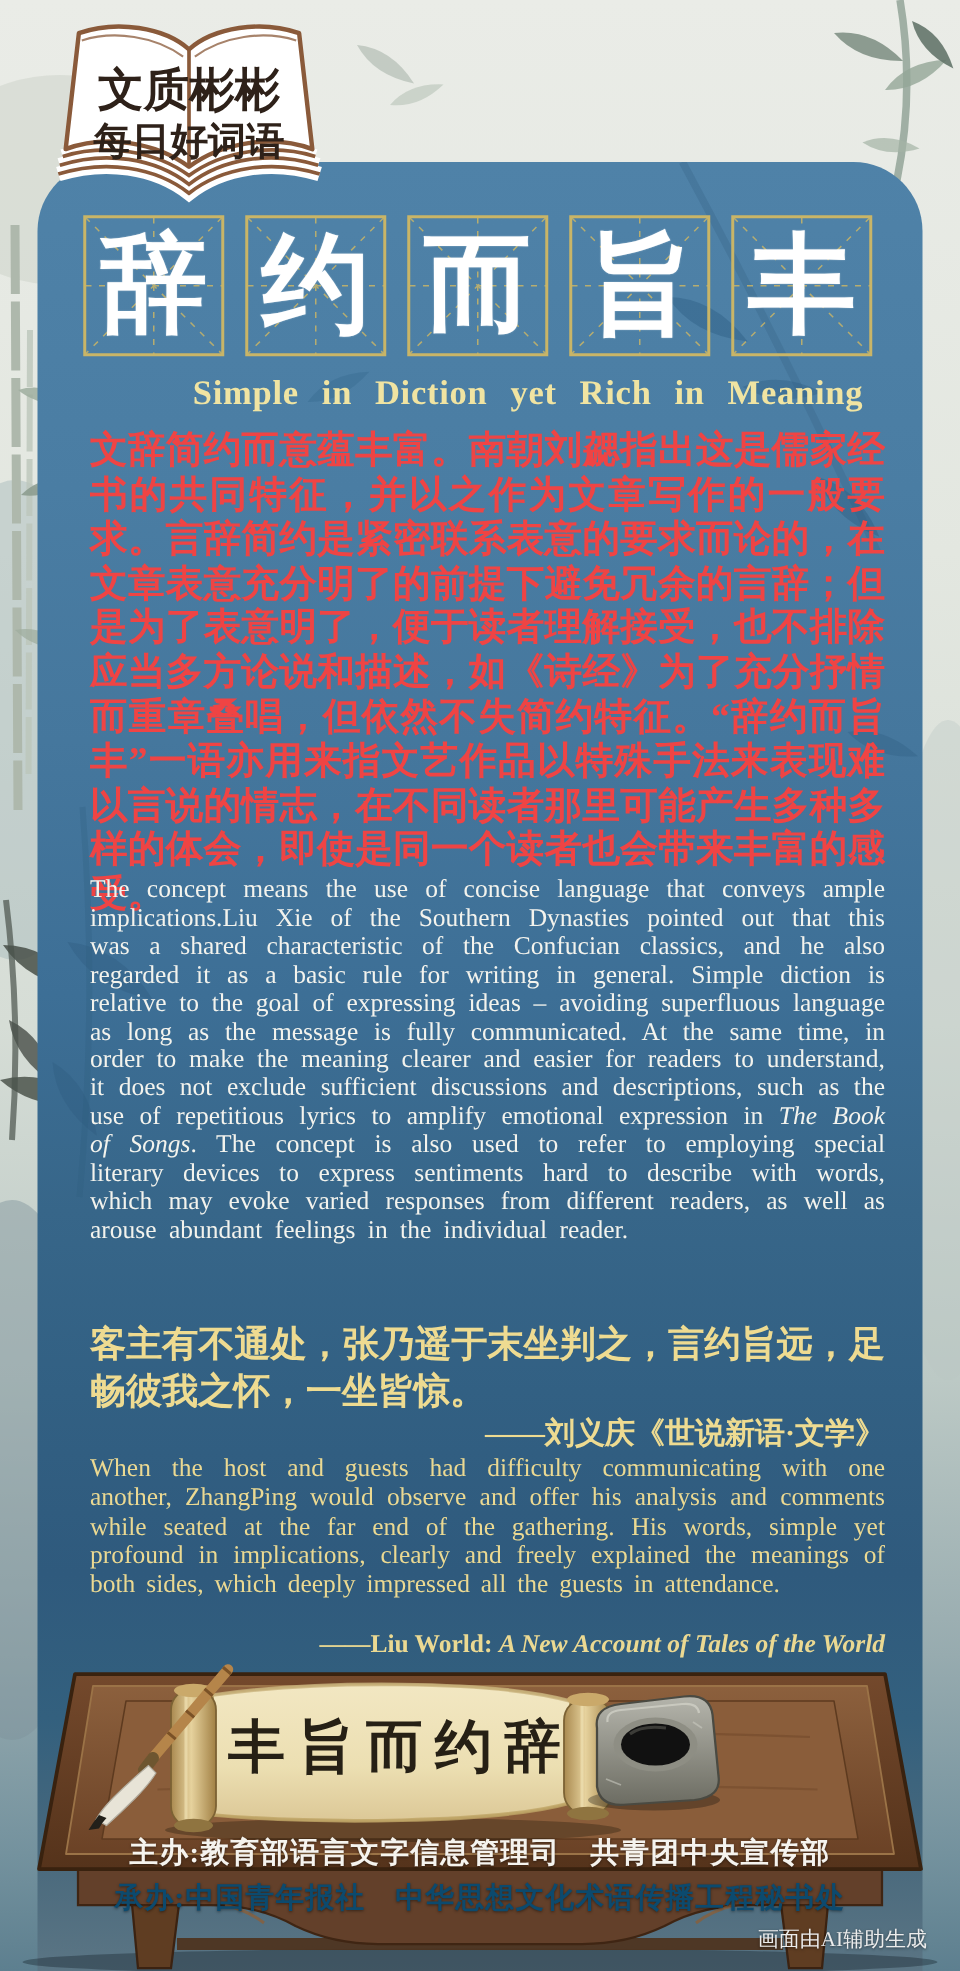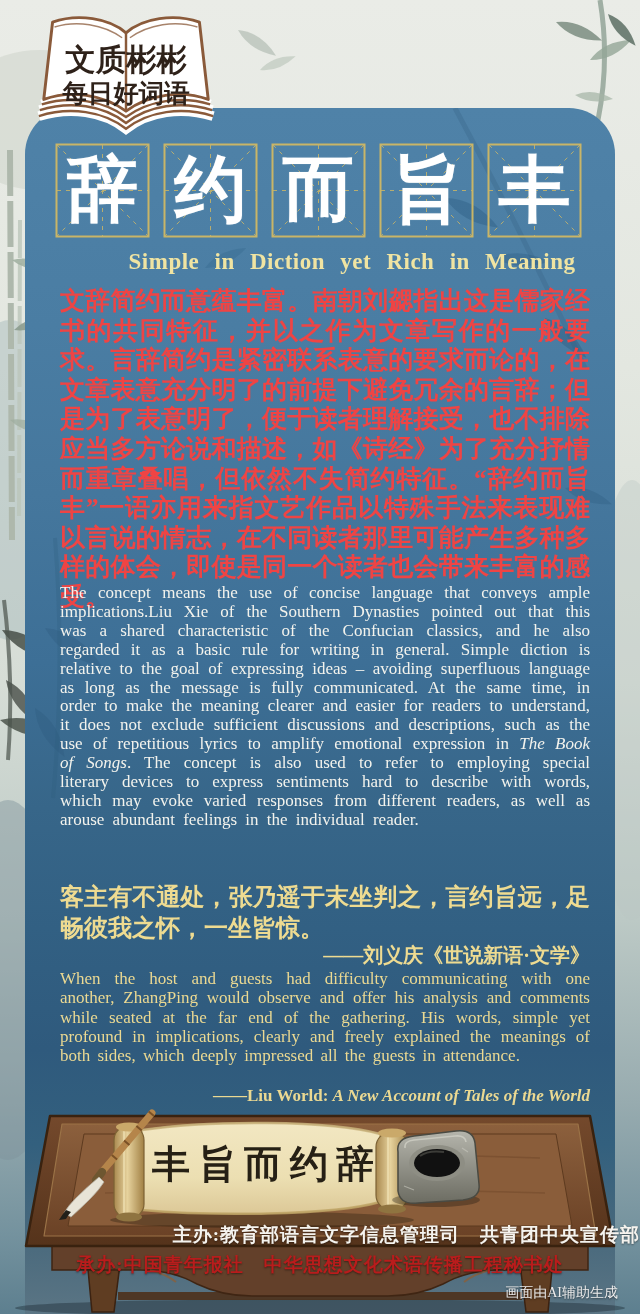--- a/index.html
+++ b/index.html
@@ -35,23 +35,23 @@
                 font-size:20px;font-weight:700;text-align:right;}
   .quote-en{left:60px;top:969px;width:530px;z-index:3;color:#ebd992;
             font-size:17px;line-height:19.3px;text-align:justify;word-spacing:3px;}
   .quote-en-src{left:60px;top:1086px;width:530px;z-index:3;color:#ebd992;
                 font-size:17px;font-weight:700;text-align:right;}
   
   .desk{left:0;top:1098px;width:640px;height:216px;z-index:2;}
   .scroll-text{left:148px;top:1139px;width:238px;z-index:3;text-align:center;
                color:#27211573;color:#262015;font-size:38px;font-weight:700;letter-spacing:8px;
                font-family:"Liberation Serif", serif;}
-  .footer1{left:0;top:1222px;width:640px;z-index:4;text-align:right;color:#f5f3ee;
+  .footer1{left:0;top:1222px;width:640px;z-index:4;text-align:center;color:#f5f3ee;
            font-size:19px;font-weight:700;letter-spacing:1px;text-shadow:0 1px 2px rgba(0,0,0,.45);}
-  .footer2{left:0;top:1252px;width:640px;z-index:4;text-align:center;color:#b91c1c;
+  .footer2{left:0;top:1252px;width:640px;z-index:4;text-align:center;color:#0c4a6e;
            font-size:19px;font-weight:700;letter-spacing:1px;text-shadow:0 1px 2px rgba(0,0,0,.45);}
   .ai-credit{right:22px;top:1284px;z-index:4;color:#ececec;font-size:14px;
              text-shadow:0 1px 2px rgba(0,0,0,.5);}
 </style>
 </head>
 <body>
 
 <svg class="abs decor" style="left:0;top:0;z-index:0;" width="640" height="1314" viewBox="0 0 640 1314">
   <defs>
     <path id="lf" d="M0 0 Q16 -11 38 -4 Q18 7 0 0 Z"></path>

